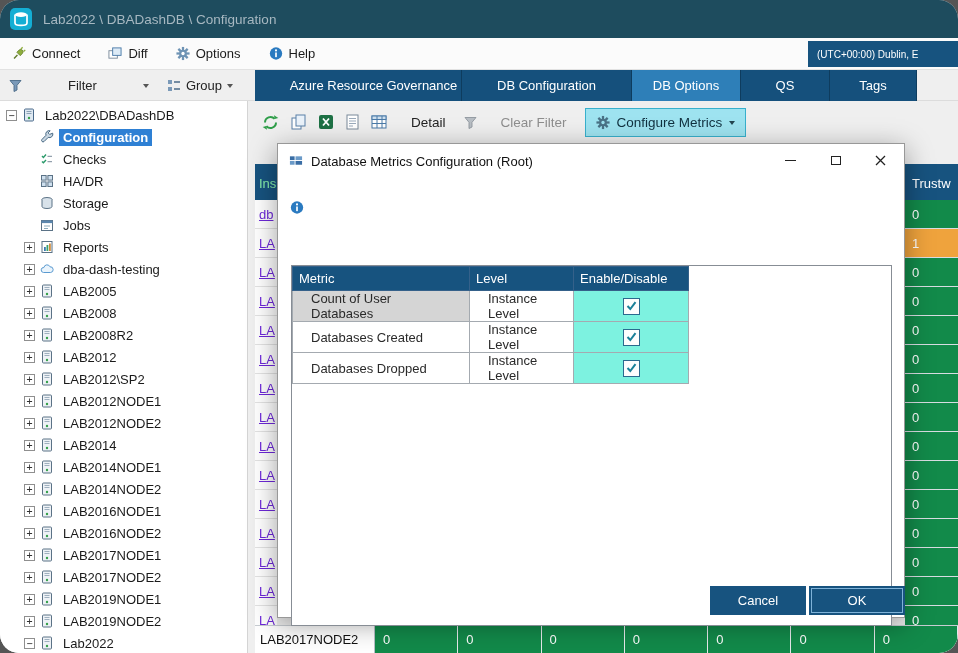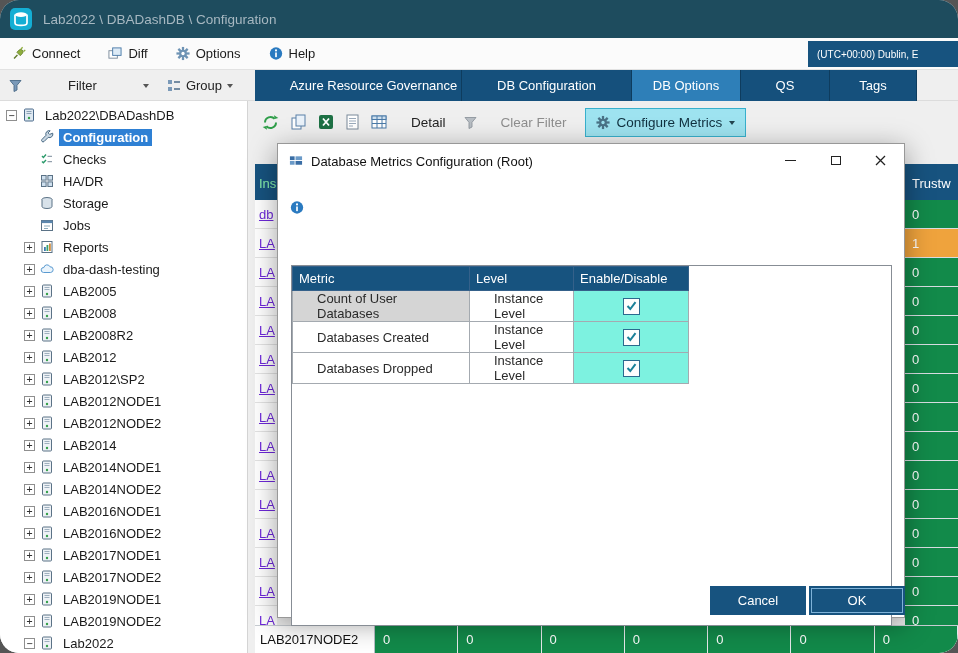--- a/index.html
+++ b/index.html
@@ -65,21 +65,21 @@
   .dialog-titlebar{position:relative;height:34px;display:flex;align-items:center;gap:8px;padding-left:11px;}
   .dialog-title{font-size:13px;color:#101010;}
   .win-btns{position:absolute;right:1px;top:1px;display:flex;}
   .win-btn{width:45px;height:30px;display:flex;align-items:center;justify-content:center;cursor:pointer;}
   .glyph-min{width:11px;height:1px;background:#222;}
   .glyph-max{width:10px;height:9px;border:1px solid #222;}
   .info-icon{position:absolute;left:12px;top:56px;cursor:pointer;}
   .grid-panel{position:absolute;left:13px;top:73px;width:601px;height:361px;border:1px solid #878d95;background:#fff;overflow:hidden;margin-top:48px;}
   .mtable{border-collapse:collapse;table-layout:fixed;width:396px;font-size:13px;}
   .mtable th{background:#17537f;color:#fff;font-weight:normal;text-align:left;padding:4px 6px;height:24px;border:1px solid #35618a;}
-  .mtable td{border:1px solid #a4aab0;padding:0 24px;height:30px;color:#2a2a2a;background:#fff;}
+  .mtable td{border:1px solid #a4aab0;padding:0 18px;height:30px;color:#2a2a2a;background:#fff;}
   .mtable td.metric-sel{background:#d5d5d5;}
   .mtable td.enable{background:#7df2e0;text-align:center;padding:0;}
   .col-metric{width:177px;}
   .col-level{width:104px;}
   .col-enable{width:115px;}
   .checkbox{display:inline-flex;width:17px;height:17px;background:#fdfdfd;border:1px solid #2b6a8e;align-items:center;justify-content:center;vertical-align:middle;cursor:pointer;}
   .dlg-btn{position:absolute;width:96px;height:29px;background:#17537f;color:#fff;font-size:13px;display:flex;align-items:center;justify-content:center;cursor:pointer;}
   .btn-cancel{left:432px;top:442px;}
   .btn-ok{left:531px;top:442px;outline:1px solid #7fb2d8;outline-offset:-3px;}
 </style>

